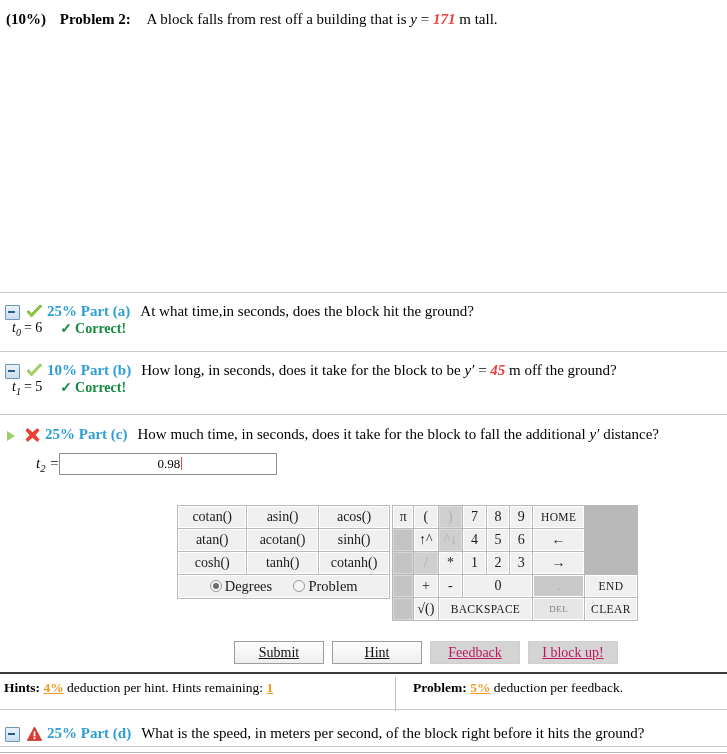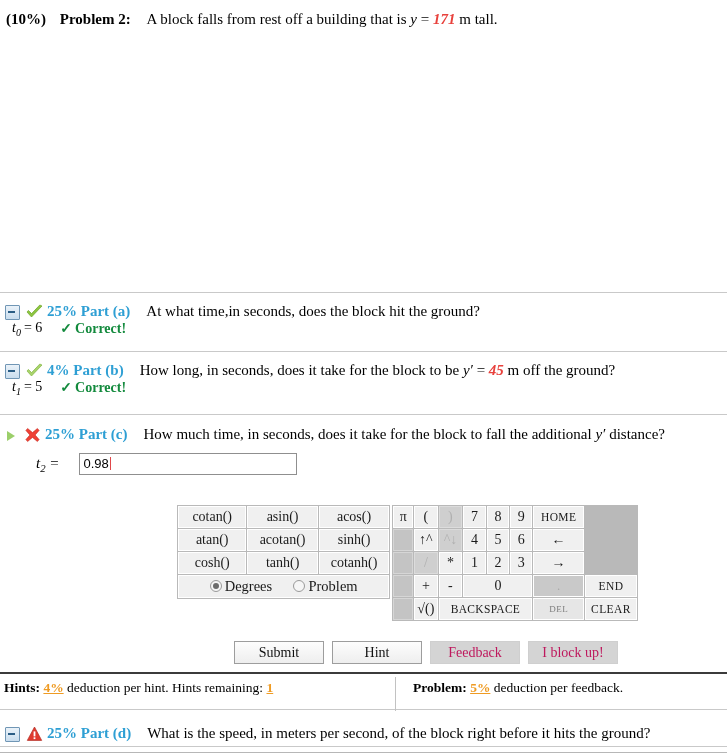--- a/index.html
+++ b/index.html
@@ -90,21 +90,21 @@
   }
   .status-icon svg { display: block; }
   .part-label {
     color: #2e9fd4;
     font-weight: bold;
     font-size: 15px;
     margin-left: 3px;
     flex: 0 0 auto;
   }
   .part-question {
-    margin-left: 16px;
+    margin-left: 10px;
     font-size: 15px;
     flex: 0 0 auto;
   }
   .answer-line {
     padding-left: 12px;
     height: 20px;
     display: flex;
     align-items: flex-start;
     font-size: 14px;
   }
@@ -121,33 +121,34 @@
     font-weight: bold;
     margin-right: 3px;
   }
 
   
   .answer-input-row {
     position: absolute;
     display: flex;
     align-items: center;
   }
-  .ai-label { font-style: italic; font-size: 15px; margin-right: 20px; }
+  .ai-label { font-style: italic; font-size: 15px; margin-right: 0; }
   .ai-label sub { font-size: 0.72em; }
   .ai-box {
     width: 213px;
     height: 20px;
     border: 1px solid #8f8f8f;
     background: #ffffff;
-    font-family: Liberation Sans, sans-serif;
+    font-family: Liberation Serif, serif;
     font-size: 13px;
     padding: 0 0 0 3px;
     line-height: 20px;
     position: relative;
     color: #000;
+    text-align: center;
   }
   .ai-caret {
     display: inline-block;
     width: 1px;
     height: 13px;
     background: #e0484a;
     vertical-align: -2px;
     margin-left: 1px;
   }
 
@@ -222,20 +223,21 @@
     width: 88px;
     height: 21px;
     border: 1px solid #9d9d9d;
     background: linear-gradient(#fdfdfd, #eeeeee);
     font-family: "Liberation Serif", serif;
     font-size: 14px;
     color: #111;
     text-align: center;
     line-height: 21px;
     cursor: pointer;
+    text-decoration: underline;
   }
   .btn.disabled {
     color: #be185d;
     background: #d4d4d4;
     border-color: #cfcfcf;
     cursor: default;
   }
 
   
   .hf-bar {
@@ -304,21 +306,21 @@
   <div class="hr" style="top:351px;"></div>
 
   <div class="part-row" style="top:357px;">
     <div class="part-line">
       <span class="toggle-icon"></span>
       <span class="status-icon">
         <svg width="19" height="16" viewBox="0 0 19 16">
           <path d="M2 8 L6.5 13 L17 2 L14.8 1 L6.6 9.6 L3.4 6.4 Z" fill="#a9d36b" stroke="#83b845" stroke-width="0.7"></path>
         </svg>
       </span>
-      <span class="part-label">4% Part (b)</span>
+      <span class="part-label">10% Part (b)</span>
       <span class="part-question">
         <span>How long, in seconds, does it take for the block to be</span>
         <span class="var-i">y′</span>
         <span>=</span>
         <span class="val-red">45</span>
         <span>m off the ground?</span>
       </span>
     </div>
     <div class="answer-line">
       <span class="ans-var"><span>t</span><sub>1</sub></span>

